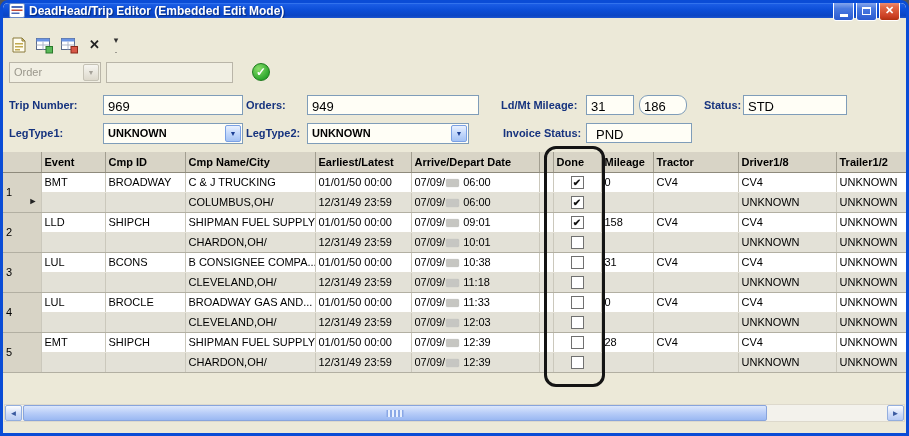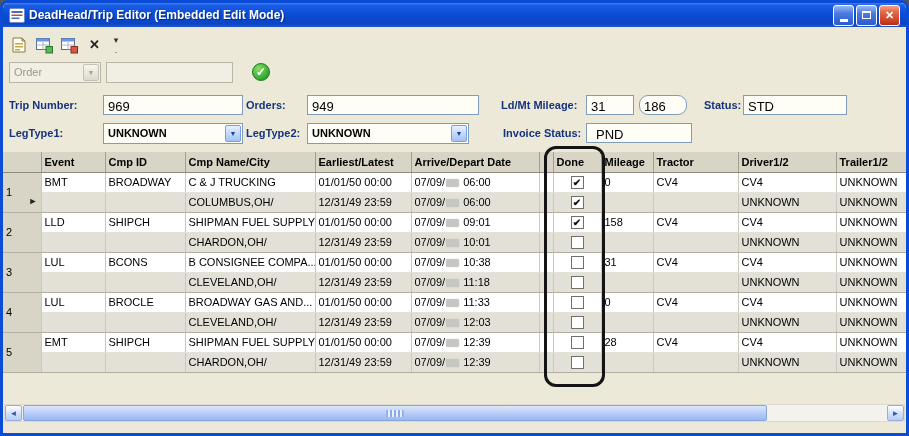--- a/index.html
+++ b/index.html
@@ -9,21 +9,21 @@
   .window {
     position:relative; width:909px; height:436px;
     background:#ece9d8;
     border:3px solid #0a4cd6;
     border-radius:8px 8px 0 0;
     overflow:hidden;
   }
 
   
   .titlebar {
-    position:absolute; left:0; top:0; width:903px; height:24px;
+    position:absolute; left:0; top:0; width:903px; height:15px;
     background:linear-gradient(180deg,#3d7df2 0%,#1a5ce4 10%,#0c4ed8 45%,#0a45c4 85%,#1d55cf 100%);
     border-radius:5px 5px 0 0;
     display:flex; align-items:center; padding:0 4px;
   }
   .app-icon { width:16px; height:15px; margin:0 4px 0 2px; display:inline-flex; }
   .title-text {
     color:#fff; font-size:12px; font-weight:bold;
     text-shadow:1px 1px 1px #052a7a; flex:1; white-space:nowrap; overflow:hidden;
   }
   .tb-buttons { display:flex; gap:2px; margin-right:2px; }
@@ -278,21 +278,21 @@
             <th></th>
             <th>Event</th>
             <th>Cmp ID</th>
             <th>Cmp Name/City</th>
             <th>Earliest/Latest</th>
             <th>Arrive/Depart Date</th>
             <th class="c-center">!</th>
             <th>Done</th>
             <th>Mileage</th>
             <th>Tractor</th>
-            <th>Driver1/2</th>
+            <th>Driver1/8</th>
             <th>Trailer1/2</th>
           </tr>
         </thead>
       <tbody>
           <tr class="l1">
             <td class="rowhdr" rowspan="2">
               <div class="rownum">1</div>
               <div class="marker">►</div>
             </td>
             <td>BMT</td>

